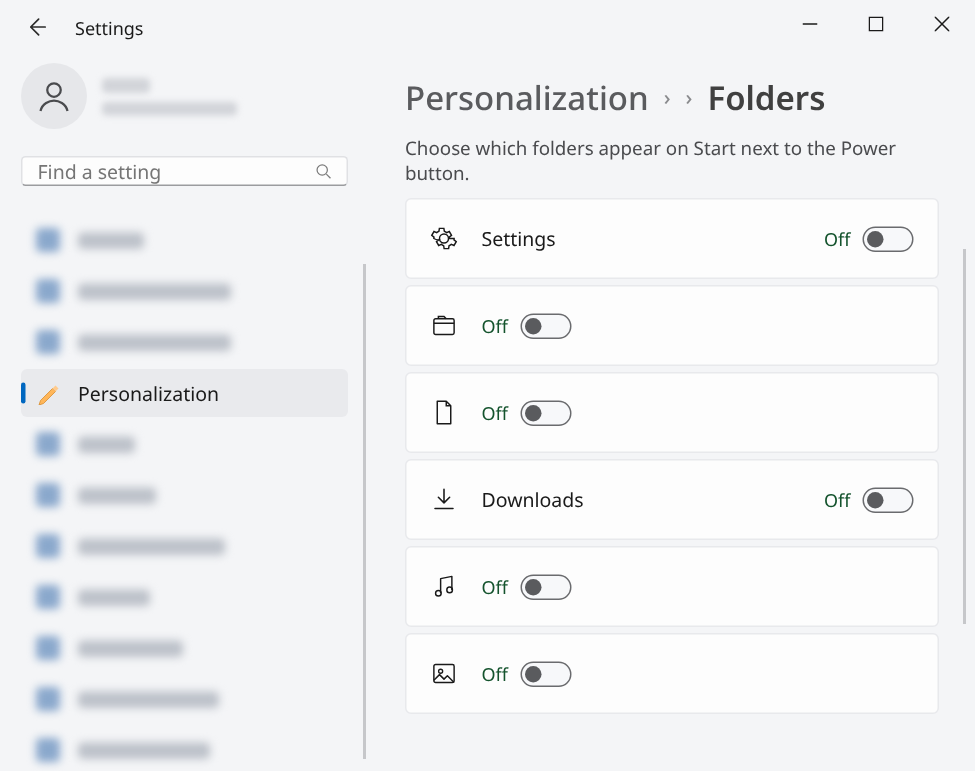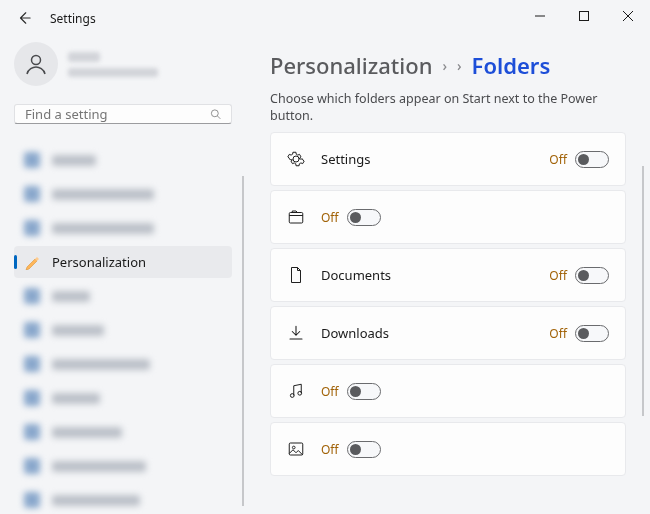--- a/index.html
+++ b/index.html
@@ -36,29 +36,29 @@
   .nav-item.active::before { content: ""; position: absolute; left: 0; top: 9px; width: 3px; height: 14px; background: #0067c0; border-radius: 2px; }
   .nav-icon { width: 16px; height: 16px; margin-right: 12px; display: flex; align-items: center; justify-content: center; }
   .blur-icon { width: 16px; height: 16px; background: #8aa8cc; border-radius: 3px; filter: blur(3px); }
   .blur-label { background: #bcc1c9; border-radius: 3px; height: 11px; filter: blur(3px); }
 
   .sb-scroll { position: absolute; right: 2px; top: 140px; width: 2px; height: 330px; background: #c6c7ca; }
 
   
   .crumbs { display: flex; align-items: center; font-size: 22px; color: #5a5b5e; gap: 10px; margin-bottom: 10px; font-weight: 500; }
   .crumbs .chev { font-size: 14px; color: #8a8b8e; }
-  .crumb-current { color: #1d4ed8; font-weight: 600; text-align: right; }
+  .crumb-current { color: #404040; font-weight: 600; text-align: right; }
   .subtitle { font-size: 12.5px; color: #4a4b4e; margin-bottom: 8px; }
 
   
   .cards { display: flex; flex-direction: column; gap: 4px; }
   .card { background: #fdfdfd; border: 1px solid #e8e9ec; border-radius: 4px; height: 54px; display: flex; align-items: center; padding: 0 16px; }
   .card-icon { width: 18px; height: 18px; margin-right: 16px; display: flex; align-items: center; justify-content: center; }
   .card-label { font-size: 13px; flex: 1; }
-  .toggle-label { font-size: 12px; color: #a16207; margin-right: 8px; }
+  .toggle-label { font-size: 12px; color: #14532d; margin-right: 8px; }
   .toggle { width: 34px; height: 17px; border: 1px solid #6a6b6e; border-radius: 9px; display: flex; align-items: center; padding: 0 2px; cursor: pointer; background: #f7f8fa; }
   .toggle-knob { width: 11px; height: 11px; border-radius: 50%; background: #5a5b5e; }
 
   
   .main-scroll { position: absolute; right: 6px; top: 130px; width: 2px; height: 250px; background: #c6c7ca; }
 
   svg { display: block; }
 </style>
 </head>
 <body>
@@ -224,21 +224,20 @@
           </div>
       </div>
 
       <div class="card">
         <div class="card-icon">
           <svg width="18" height="18" viewBox="0 0 24 24">
               <path d="M6 2h8l4 4v16H6z" fill="none" stroke="#1a1a1a" stroke-width="1.3" stroke-linejoin="round"></path>
               <path d="M14 2v4h4" fill="none" stroke="#1a1a1a" stroke-width="1.3"></path>
             </svg>
         </div>
-        <div class="card-label">Documents</div>
         <div class="toggle-label">Off</div>
         <div class="toggle">
             <div class="toggle-knob"></div>
           </div>
       </div>
 
       <div class="card">
         <div class="card-icon">
           <svg width="18" height="18" viewBox="0 0 24 24">
               <path d="M12 3v12m0 0l-5-5m5 5l5-5M4 20h16" fill="none" stroke="#1a1a1a" stroke-width="1.4" stroke-linecap="round" stroke-linejoin="round"></path>

